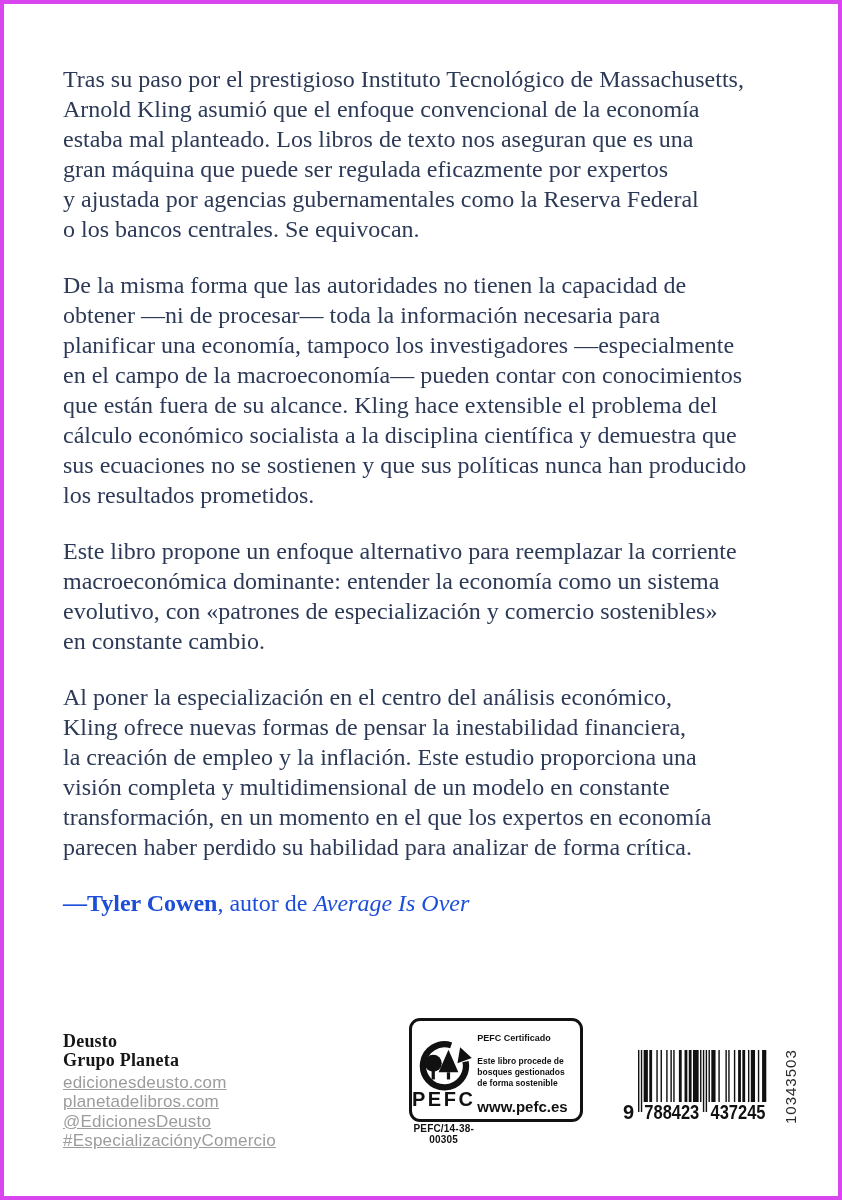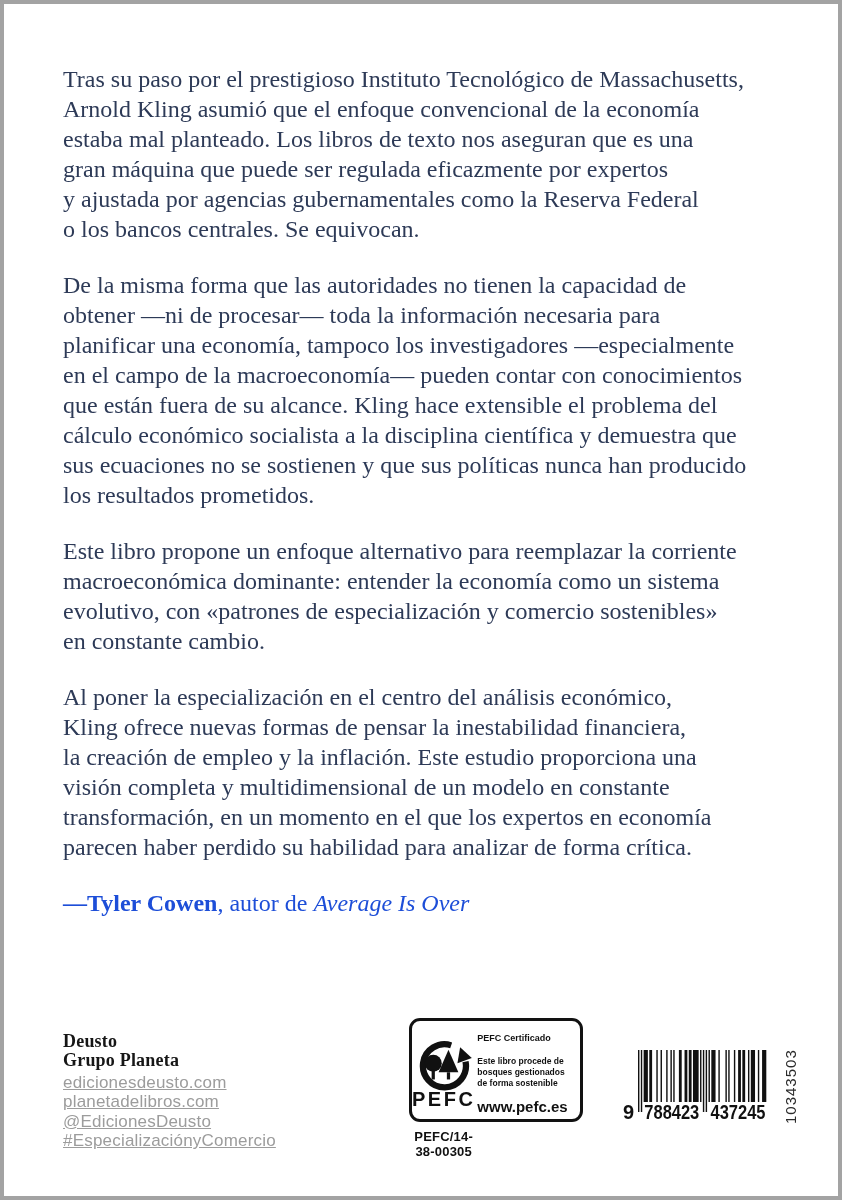--- a/index.html
+++ b/index.html
@@ -1,20 +1,20 @@
 <!DOCTYPE html>
 <html><head>
 <meta charset="utf-8">
 <style>
   html,body { margin:0; padding:0; background:#e9e9e9; }
   .page {
     position:relative;
     width:842px; height:1200px;
     background:#ffffff;
-    border:4px solid #a3a3a3;
+    border:4px solid #d946ef;
     box-sizing:border-box;
     overflow:hidden;
     font-family:"Liberation Serif", serif;
   }
   
   .synopsis {
     position:absolute; left:59px; top:60px; width:724px;
     font-size:24px; line-height:30px;
     color:#2d3a57;
   }
@@ -39,21 +39,21 @@
   .pefc {
     position:absolute; left:405px; top:1014px;
     width:174px; height:104px; box-sizing:border-box;
     border:3px solid #121212; border-radius:11px;
     background:#fff; display:flex;
     font-family:"Liberation Sans", sans-serif; color:#111;
   }
   .pefc-left { width:86px; text-align:center; padding-top:19px; }
   .pefc-left svg { display:block; margin:0 auto; }
   .pefc-word { font-weight:bold; font-size:20px; letter-spacing:2.5px; line-height:20px; margin-top:-3px; }
-  .pefc-license { font-weight:bold; font-size:13px; margin-top:20px; letter-spacing:.2px; }
+  .pefc-license { font-weight:bold; font-size:10px; margin-top:14px; letter-spacing:.2px; }
   .pefc-right { flex:1; padding:12px 20px 0 2px; }
   .pefc-cert { font-weight:bold; font-size:9px; }
   .pefc-body { font-weight:bold; font-size:8.5px; line-height:11px; margin-top:13px; white-space:pre-line; }
   .pefc-url  { font-weight:bold; font-size:15px; margin-top:9px; }
   
   .barcode { position:absolute; left:618px; top:1046px; width:150px; height:75px; }
   .bc-num { font-family:"Liberation Sans", sans-serif; font-weight:bold; font-size:20px; fill:#111; }
   .bc-side {
     position:absolute; left:778px; top:1120px;
     width:72px; text-align:center;

